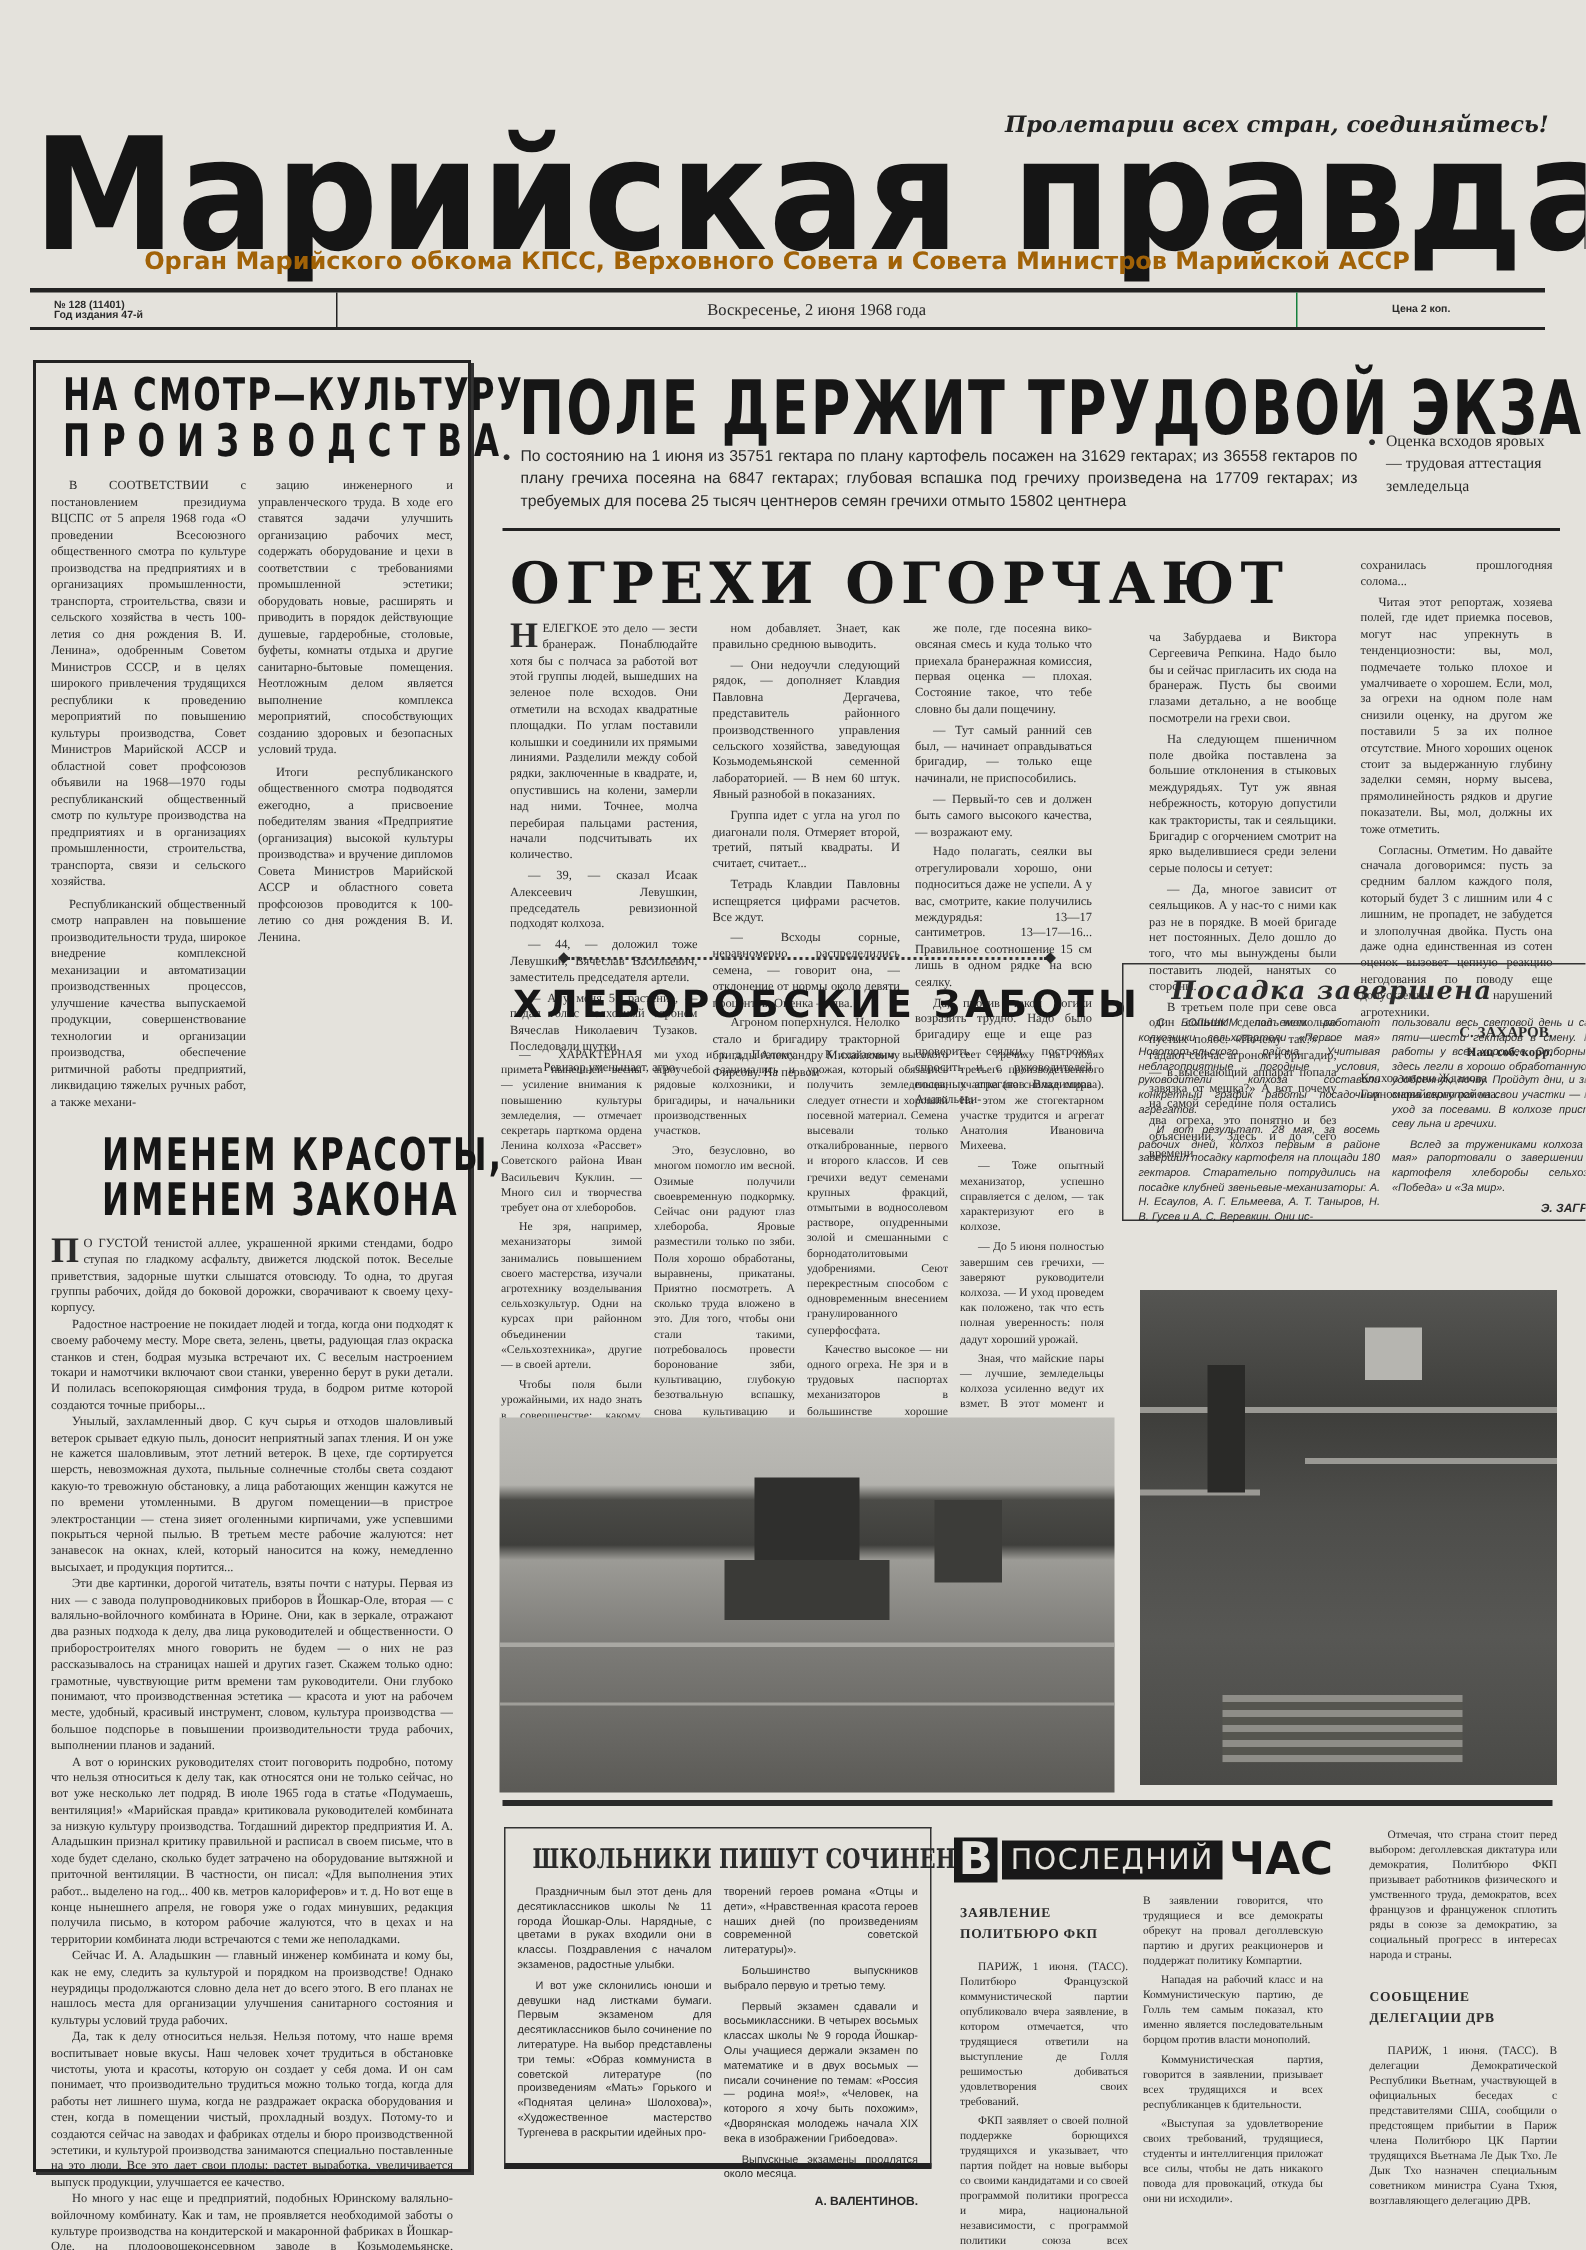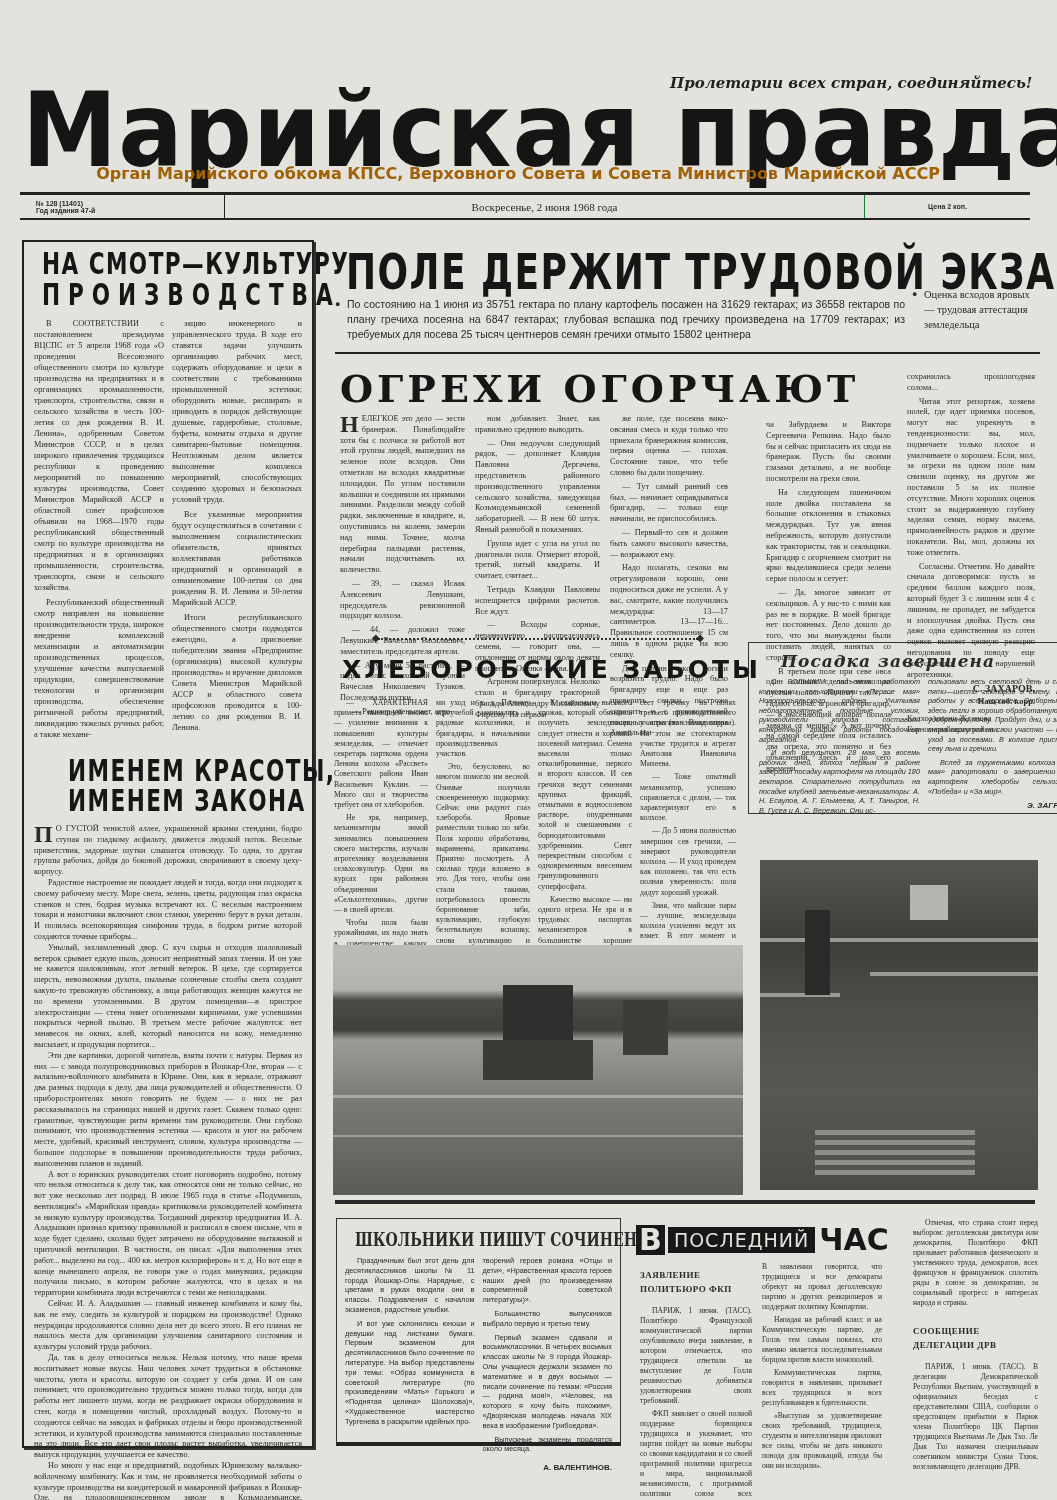--- a/index.html
+++ b/index.html
@@ -99,21 +99,20 @@
   <div class="leftbox">
     <div class="hd-condensed h1">НА СМОТР—КУЛЬТУРУ</div>
     <div class="hd-condensed h1b">ПРОИЗВОДСТВА</div>
     <div class="cols2">
       <div class="col">
         <p>В СООТВЕТСТВИИ с постановлением президиума ВЦСПС от 5 апреля 1968 года «О проведении Всесоюзного общественного смотра по культуре производства на предприятиях и в организациях промышленности, транспорта, строительства, связи и сельского хозяйства в честь 100-летия со дня рождения В. И. Ленина», одобренным Советом Министров СССР, и в целях широкого привлечения трудящихся республики к проведению мероприятий по повышению культуры производства, Совет Министров Марийской АССР и областной совет профсоюзов объявили на 1968—1970 годы республиканский общественный смотр по культуре производства на предприятиях и в организациях промышленности, строительства, транспорта, связи и сельского хозяйства.</p>
         <p>Республиканский общественный смотр направлен на повышение производительности труда, широкое внедрение комплексной механизации и автоматизации производственных процессов, улучшение качества выпускаемой продукции, совершенствование технологии и организации производства, обеспечение ритмичной работы предприятий, ликвидацию тяжелых ручных работ, а также механи-</p>
       </div>
       <div class="col">
         <p>зацию инженерного и управленческого труда. В ходе его ставятся задачи улучшить организацию рабочих мест, содержать оборудование и цехи в соответствии с требованиями промышленной эстетики; оборудовать новые, расширять и приводить в порядок действующие душевые, гардеробные, столовые, буфеты, комнаты отдыха и другие санитарно-бытовые помещения. Неотложным делом является выполнение комплекса мероприятий, способствующих созданию здоровых и безопасных условий труда.</p>
-        <p>Все указанные мероприятия будут осуществляться в сочетании с выполнением социалистических обязательств, принятых коллективами работников предприятий и организаций в ознаменование 100-летия со дня рождения В. И. Ленина и 50-летия Марийской АССР.</p>
         <p>Итоги республиканского общественного смотра подводятся ежегодно, а присвоение победителям звания «Предприятие (организация) высокой культуры производства» и вручение дипломов Совета Министров Марийской АССР и областного совета профсоюзов проводится к 100-летию со дня рождения В. И. Ленина.</p>
       </div>
     </div>
 
     <div class="hd-condensed h2">ИМЕНЕМ КРАСОТЫ,</div>
     <div class="hd-condensed h2" style="margin-top:0">ИМЕНЕМ ЗАКОНА</div>
     <div class="body-long">
       <p style="text-indent:0"><span class="dropcap">П</span><span>О ГУСТОЙ тенистой аллее, украшенной яркими стендами, бодро ступая по гладкому асфальту, движется людской поток. Веселые приветствия, задорные шутки слышатся отовсюду. То одна, то другая группы рабочих, дойдя до боковой дорожки, сворачивают к своему цеху-корпусу.</span></p>
       <p>Радостное настроение не покидает людей и тогда, когда они подходят к своему рабочему месту. Море света, зелень, цветы, радующая глаз окраска станков и стен, бодрая музыка встречают их. С веселым настроением токари и намотчики включают свои станки, уверенно берут в руки детали. И полилась всепокоряющая симфония труда, в бодром ритме которой создаются точные приборы...</p>
       <p>Унылый, захламленный двор. С куч сырья и отходов шаловливый ветерок срывает едкую пыль, доносит неприятный запах тления. И он уже не кажется шаловливым, этот летний ветерок. В цехе, где сортируется шерсть, невозможная духота, пыльные солнечные столбы света создают какую-то тревожную обстановку, а лица работающих женщин кажутся не по времени утомленными. В другом помещении—в пристрое электростанции — стена зияет оголенными кирпичами, уже успевшими покрыться черной пылью. В третьем месте рабочие жалуются: нет занавесок на окнах, клей, который наносится на кожу, немедленно высыхает, и продукция портится...</p>

